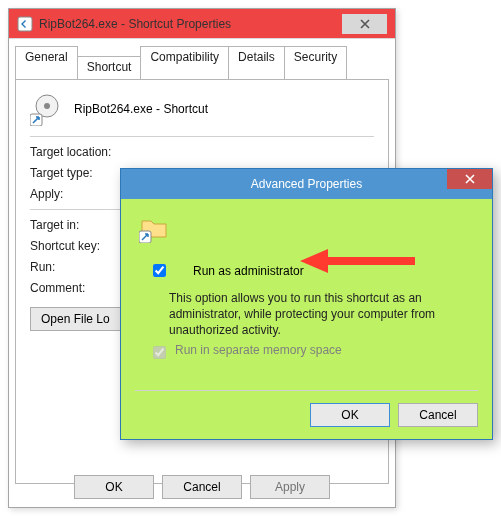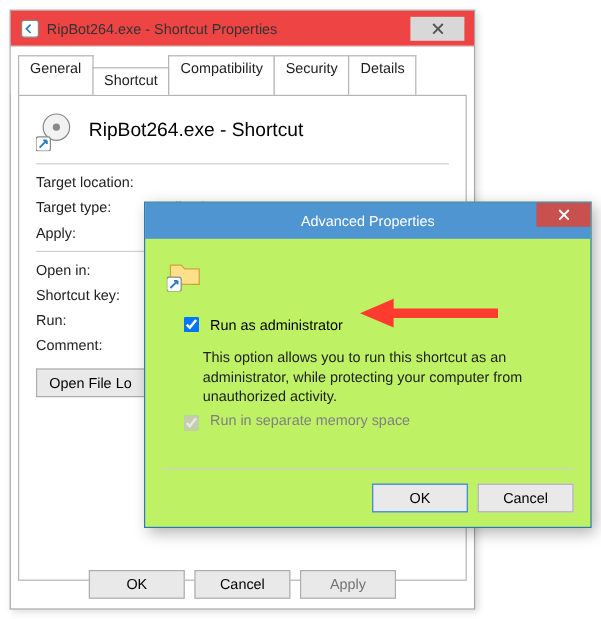--- a/index.html
+++ b/index.html
@@ -80,21 +80,21 @@
   }
   .panel .hdr {
     display: flex; align-items: center; gap: 10px;
     margin-bottom: 10px;
   }
   .panel .hdr .big-icon {
     width: 34px; height: 34px;
     display: inline-flex; align-items: center; justify-content: center;
   }
   .panel .hdr .shortcut-name {
-    font-size: 16px;
+    font-size: 12px;
     text-align: center;
   }
   .panel hr { border: none; border-top: 1px solid #d0d0d0; margin: 8px 0; }
   .row {
     display: flex; align-items: center;
     margin: 7px 0;
   }
   .row .lbl { width: 95px; color: #222; }
   .row .val { color: #222; }
   .open-file {
@@ -146,21 +146,21 @@
     color: #fff; font-size: 13px;
   }
   .win-adv .body2 {
     padding: 14px 18px 10px 18px;
   }
   .choose-row { display: flex; align-items: center; gap: 10px; margin-bottom: 18px;}
   .choose-row .adv-icon {
     width: 30px; height: 30px;
     display: inline-flex; align-items: center; justify-content: center;
   }
-  .cb-row { display: flex; align-items: center; gap: 6px; margin-left: 10px;}
+  .cb-row { display: flex; align-items: center; gap: 24px; margin-left: 10px;}
   .cb-row input[type=checkbox]{ width:13px; height:13px; }
   .cb-desc {
     margin: 10px 10px 4px 30px;
     color: #222;
     line-height: 1.35;
   }
   .cb-row2 { display: flex; gap: 6px; margin-left: 10px;}
   .cb-row2 span { color: #808080; }
   .win-adv .btnrow2 {
     position: absolute; right: 14px; bottom: 12px;
@@ -200,22 +200,22 @@
       <svg width="10" height="10" viewBox="0 0 10 10">
           <path d="M1 1 L9 9 M9 1 L1 9" stroke="#555" stroke-width="1.6"></path>
         </svg>
     </span>
   </div>
 
   <div class="tabs">
     <div class="tab">General</div>
     <div class="tab active">Shortcut</div>
     <div class="tab">Compatibility</div>
+    <div class="tab">Details</div>
     <div class="tab">Security</div>
-    <div class="tab">Details</div>
   </div>
 
   <div class="panel">
     <div class="hdr">
       <span class="big-icon">
         <svg width="34" height="34" viewBox="0 0 34 34">
           <circle cx="17" cy="14" r="11" fill="#f2f2f2" stroke="#888"></circle>
           <circle cx="17" cy="14" r="3" fill="#888"></circle>
           <rect x="0" y="22" width="12" height="12" rx="2" fill="#fff" stroke="#888"></rect>
           <path d="M3 31 L9 25 M9 25 L6 25 M9 25 L9 28" stroke="#2b7bbd" stroke-width="1.6" fill="none"></path>
@@ -231,21 +231,21 @@
     <div class="row">
         <span class="lbl">Target type:</span>
         <span class="val">Application</span>
       </div>
     <div class="row">
         <span class="lbl">Apply:</span>
         <span class="val"></span>
       </div>
     <hr>
     <div class="row">
-        <span class="lbl">Open in:</span>
+        <span class="lbl">Target in:</span>
         <span class="val"></span>
       </div>
     <div class="row">
         <span class="lbl">Shortcut key:</span>
         <span class="val"></span>
       </div>
     <div class="row">
         <span class="lbl">Run:</span>
         <span class="val"></span>
       </div>

